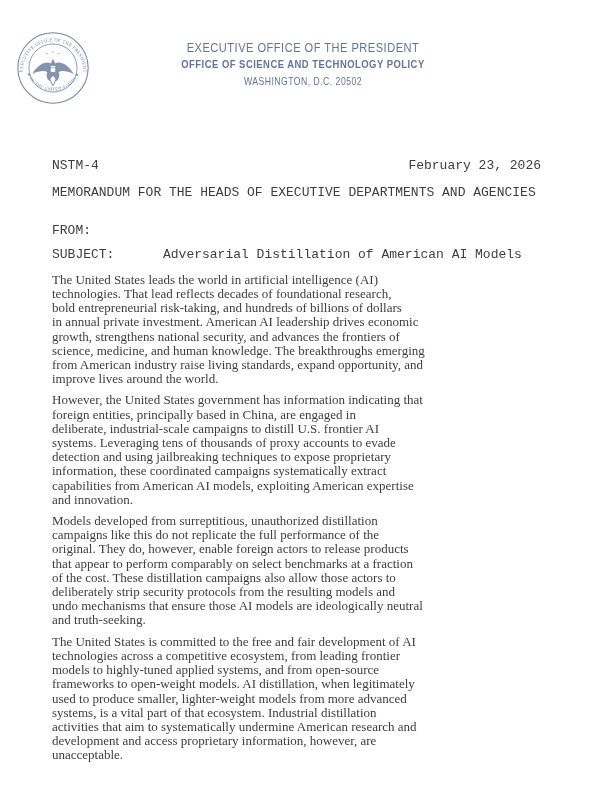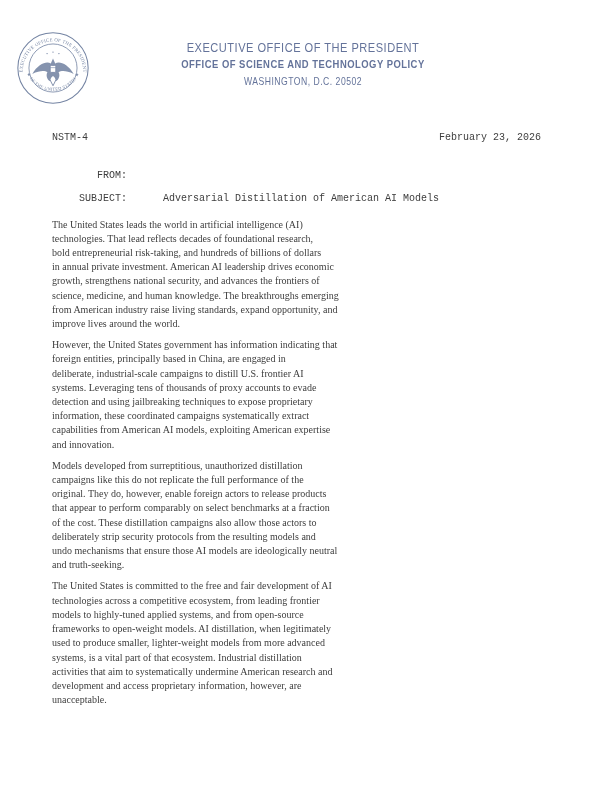--- a/index.html
+++ b/index.html
@@ -16,28 +16,28 @@
     position:absolute;left:0;top:39px;width:606px;
     text-align:center;color:#64739a;
     font-family:"Liberation Sans", sans-serif;
   }
   .lh-line{display:block;transform:scaleX(0.82);transform-origin:50% 50%;white-space:nowrap;}
   .lh1{font-size:13.5px;letter-spacing:0.6px;line-height:17px;font-weight:400;}
   .lh2{font-size:11.5px;letter-spacing:0.6px;line-height:17px;font-weight:700;}
   .lh3{font-size:10.5px;letter-spacing:0.6px;line-height:16px;font-weight:400;}
   
   .memo{
-    position:absolute;left:52px;top:131px;width:512px;
-    font-size:10px;line-height:14.2px;color:#3d3d3d;
+    position:absolute;left:52px;top:159px;width:512px;
+    font-size:13px;line-height:14.2px;color:#3d3d3d;
   }
   .row1{display:flex;justify-content:space-between;width:489px;}
   .addressee{margin-top:13px;}
   .kv{display:flex;align-items:flex-start;}
   .from-row{margin-top:24px;}
-  .kv-label{flex:0 0 75px;text-align:right;}
+  .kv-label{flex:0 0 75px;}
   .from-name-line{position:relative;}
   .signature{position:absolute;left:138px;top:-10px;width:82px;height:28px;}
   .subject-row{margin-top:9px;gap:36px;}
   .body-paras{margin-top:11px;}
   .body-paras p{margin:0 0 7px 0;white-space:pre-line;font-family:Liberation Serif, serif;}
   .body-paras p:last-child{margin-bottom:0;}
 </style>
 </head>
 <body>
 
@@ -76,20 +76,21 @@
     </div>
   </header>
 
   <main class="memo">
 
     <div class="row1">
       <span>NSTM-4</span>
       <span>February 23, 2026</span>
     </div>
 
+    <div class="addressee">MEMORANDUM FOR THE HEADS OF EXECUTIVE DEPARTMENTS AND AGENCIES</div>
 
     <div class="kv from-row">
       <span class="kv-label">FROM:</span>
     </div>
 
     <div class="kv subject-row">
       <span class="kv-label">SUBJECT:</span>
       <span class="kv-value">Adversarial Distillation of American AI Models</span>
     </div>
 

